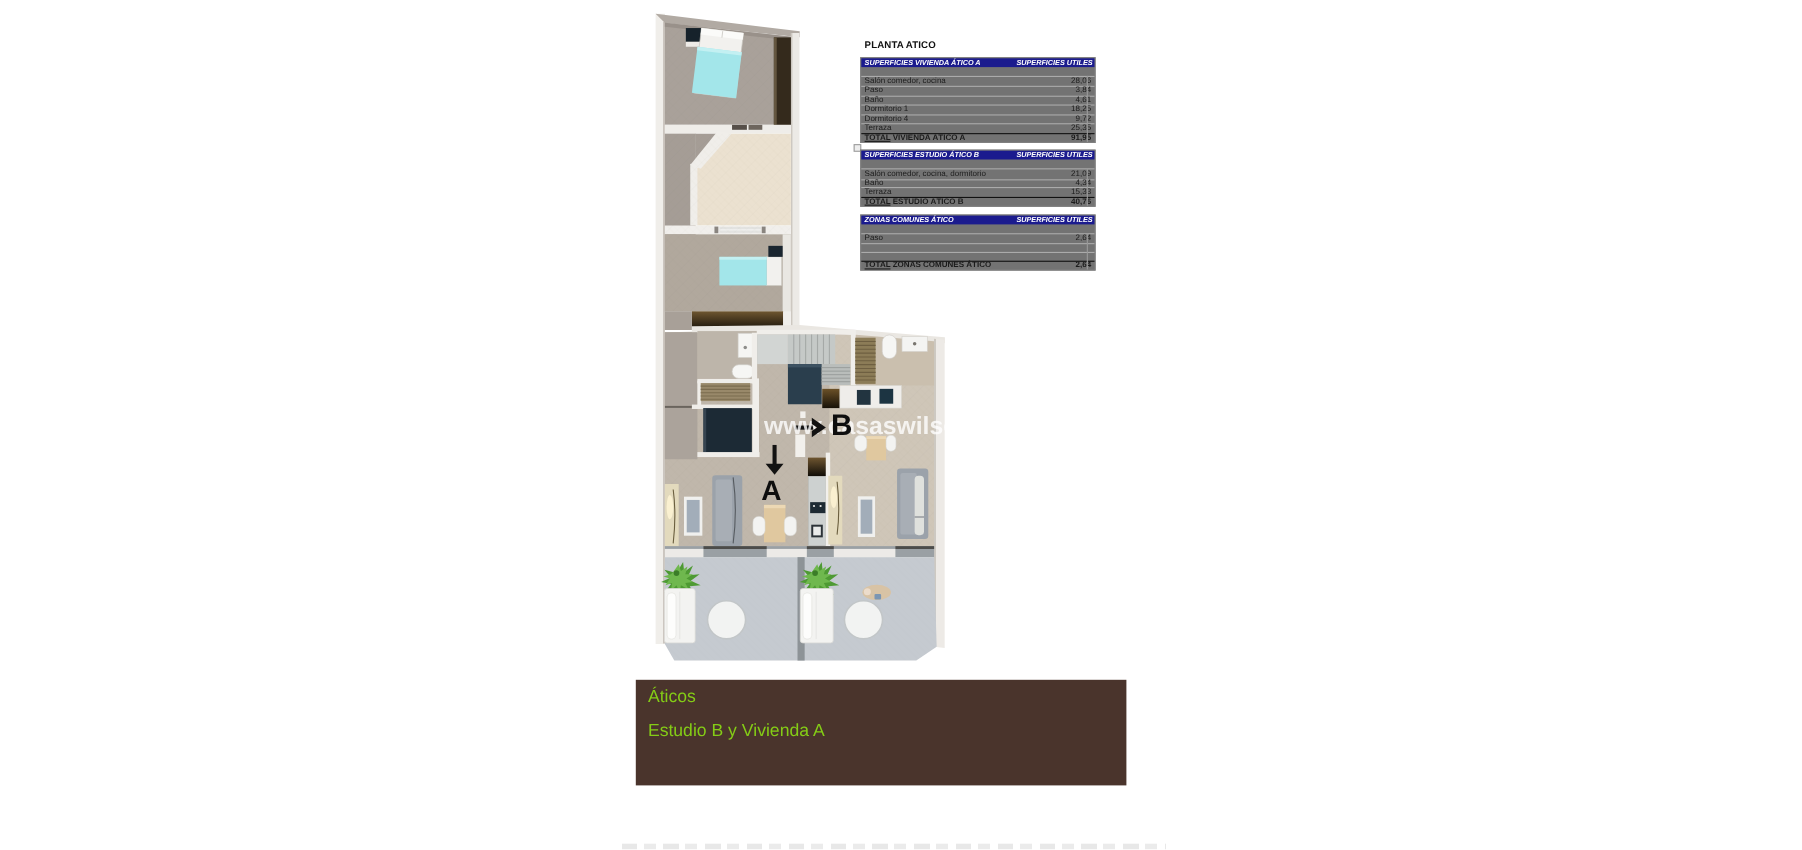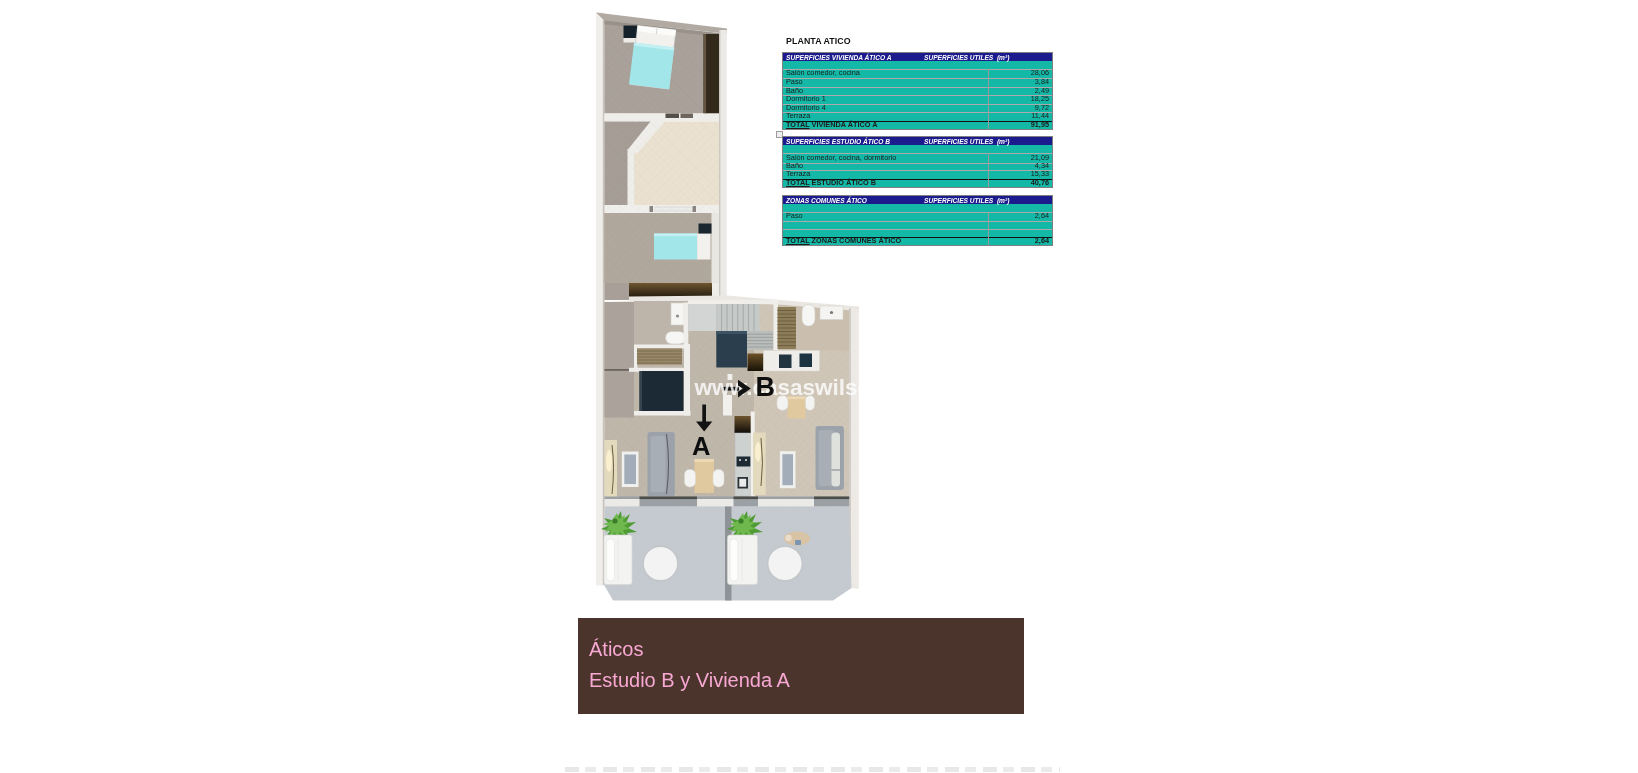--- a/index.html
+++ b/index.html
@@ -1,18 +1,18 @@
 <!DOCTYPE html>
 <html><head>
 <meta charset="utf-8">
 <style>
   html,body{margin:0;padding:0;background:#ffffff;width:1638px;height:773px;overflow:hidden;}
   body{font-family:"Liberation Sans",sans-serif;position:relative;}
   .abs{position:absolute;}
-  .tbl{position:absolute;left:782px;width:271px;background:#14b8a6;border:1px solid #808080;box-sizing:border-box;}
+  .tbl{position:absolute;left:782px;width:214px;background:#737373;border:1px solid #808080;box-sizing:border-box;}
   .thead{background:#1b1b8e;color:#ffffff;font-weight:bold;font-style:italic;font-size:6.6px;position:relative;box-sizing:border-box;}
   .thead .c1{position:absolute;left:3px;top:1px;white-space:nowrap;}
   .thead .c2{position:absolute;left:141px;top:1px;white-space:nowrap;}
   .trow{position:relative;border-top:1px solid #ababab;font-size:7.3px;color:#1b1b1b;box-sizing:border-box;}
   .trow .c1{position:absolute;left:3px;bottom:0.5px;white-space:nowrap;}
   .trow .c2{position:absolute;right:3px;bottom:0.5px;white-space:nowrap;}
   .ttot{font-weight:bold;border-top:1px solid #111;text-align:right;}
   .tdiv{position:absolute;left:205px;top:0;bottom:0;width:1px;background:#9a9a9a;}
 </style>
 </head>
@@ -491,33 +491,33 @@
     <div class="trow" style="height:8.6px;">
         <span class="c1">Salón comedor, cocina</span>
         <span class="c2">28,06</span>
       </div>
     <div class="trow" style="height:8.6px;">
         <span class="c1">Paso</span>
         <span class="c2">3,84</span>
       </div>
     <div class="trow" style="height:8.6px;">
         <span class="c1">Baño</span>
-        <span class="c2">2,49</span>
+        <span class="c2">4,61</span>
       </div>
     <div class="trow" style="height:8.5px;">
         <span class="c1">Dormitorio 1</span>
         <span class="c2">18,25</span>
       </div>
     <div class="trow" style="height:8.5px;">
         <span class="c1">Dormitorio 4</span>
         <span class="c2">9,72</span>
       </div>
     <div class="trow" style="height:8.6px;">
         <span class="c1">Terraza</span>
-        <span class="c2">11,44</span>
+        <span class="c2">25,35</span>
       </div>
     <div class="trow ttot" style="height:8.6px;">
         <span class="c1"><u>TOTAL</u> VIVIENDA ÁTICO A</span>
         <span class="c2">91,95</span>
       </div>
     <div class="tdiv" style="top:8.8px;"></div>
   </div>
 </div>
 
 <div class="abs" style="left:776px;top:131px;width:5px;height:5px;border:1px solid #9c9c9c;background:#eee;"></div>
@@ -564,16 +564,16 @@
     <div class="trow" style="height:8.2px;"></div>
     <div class="trow ttot" style="height:8.3px;">
         <span class="c1"><u>TOTAL</u> ZONAS COMUNES ÁTICO</span>
         <span class="c2">2,64</span>
       </div>
     <div class="tdiv" style="top:7.8px;"></div>
   </div>
 </div>
 
 <div class="abs" style="left:578px;top:618px;width:446px;height:96px;background:#4a342c;">
-  <div style="padding:16px 0 0 11px;color:#f9a8d4;font-size:20px;line-height:31px;">Áticos<br>Estudio B y Vivienda A</div>
+  <div style="padding:0 0 0 11px;color:#84cc16;font-size:16px;line-height:31px;">Áticos<br>Estudio B y Vivienda A</div>
 </div>
 
 <div class="abs" style="left:565px;top:767px;width:495px;height:5px;background:repeating-linear-gradient(90deg,#e8e8e8 0 14px,#ffffff 14px 20px,#ebebeb 20px 31px,#ffffff 31px 38px);"></div>
 
 </body></html>

